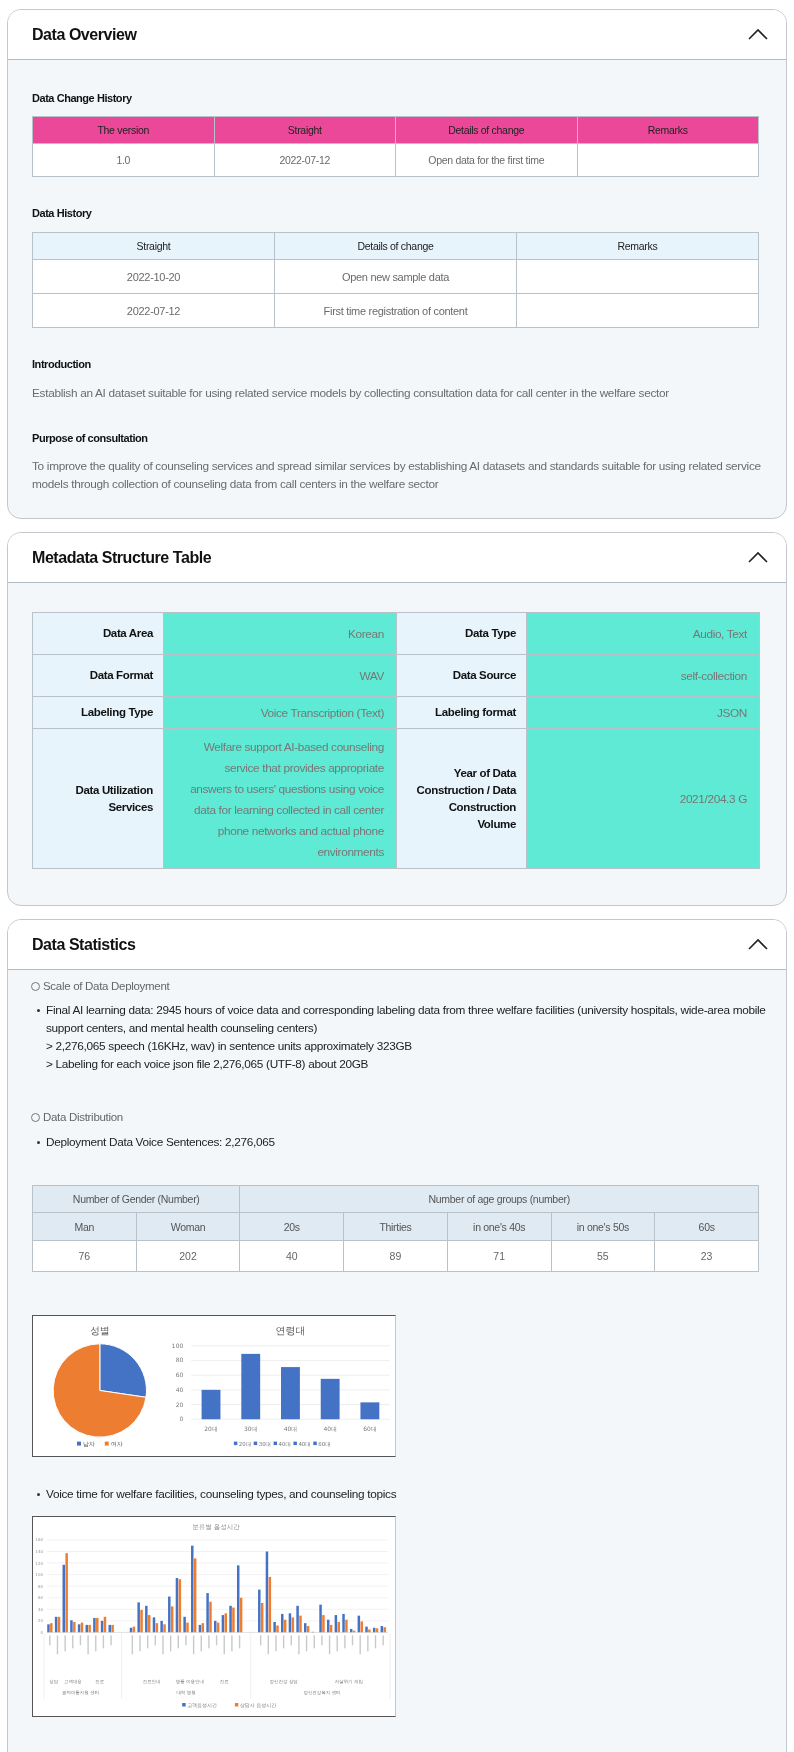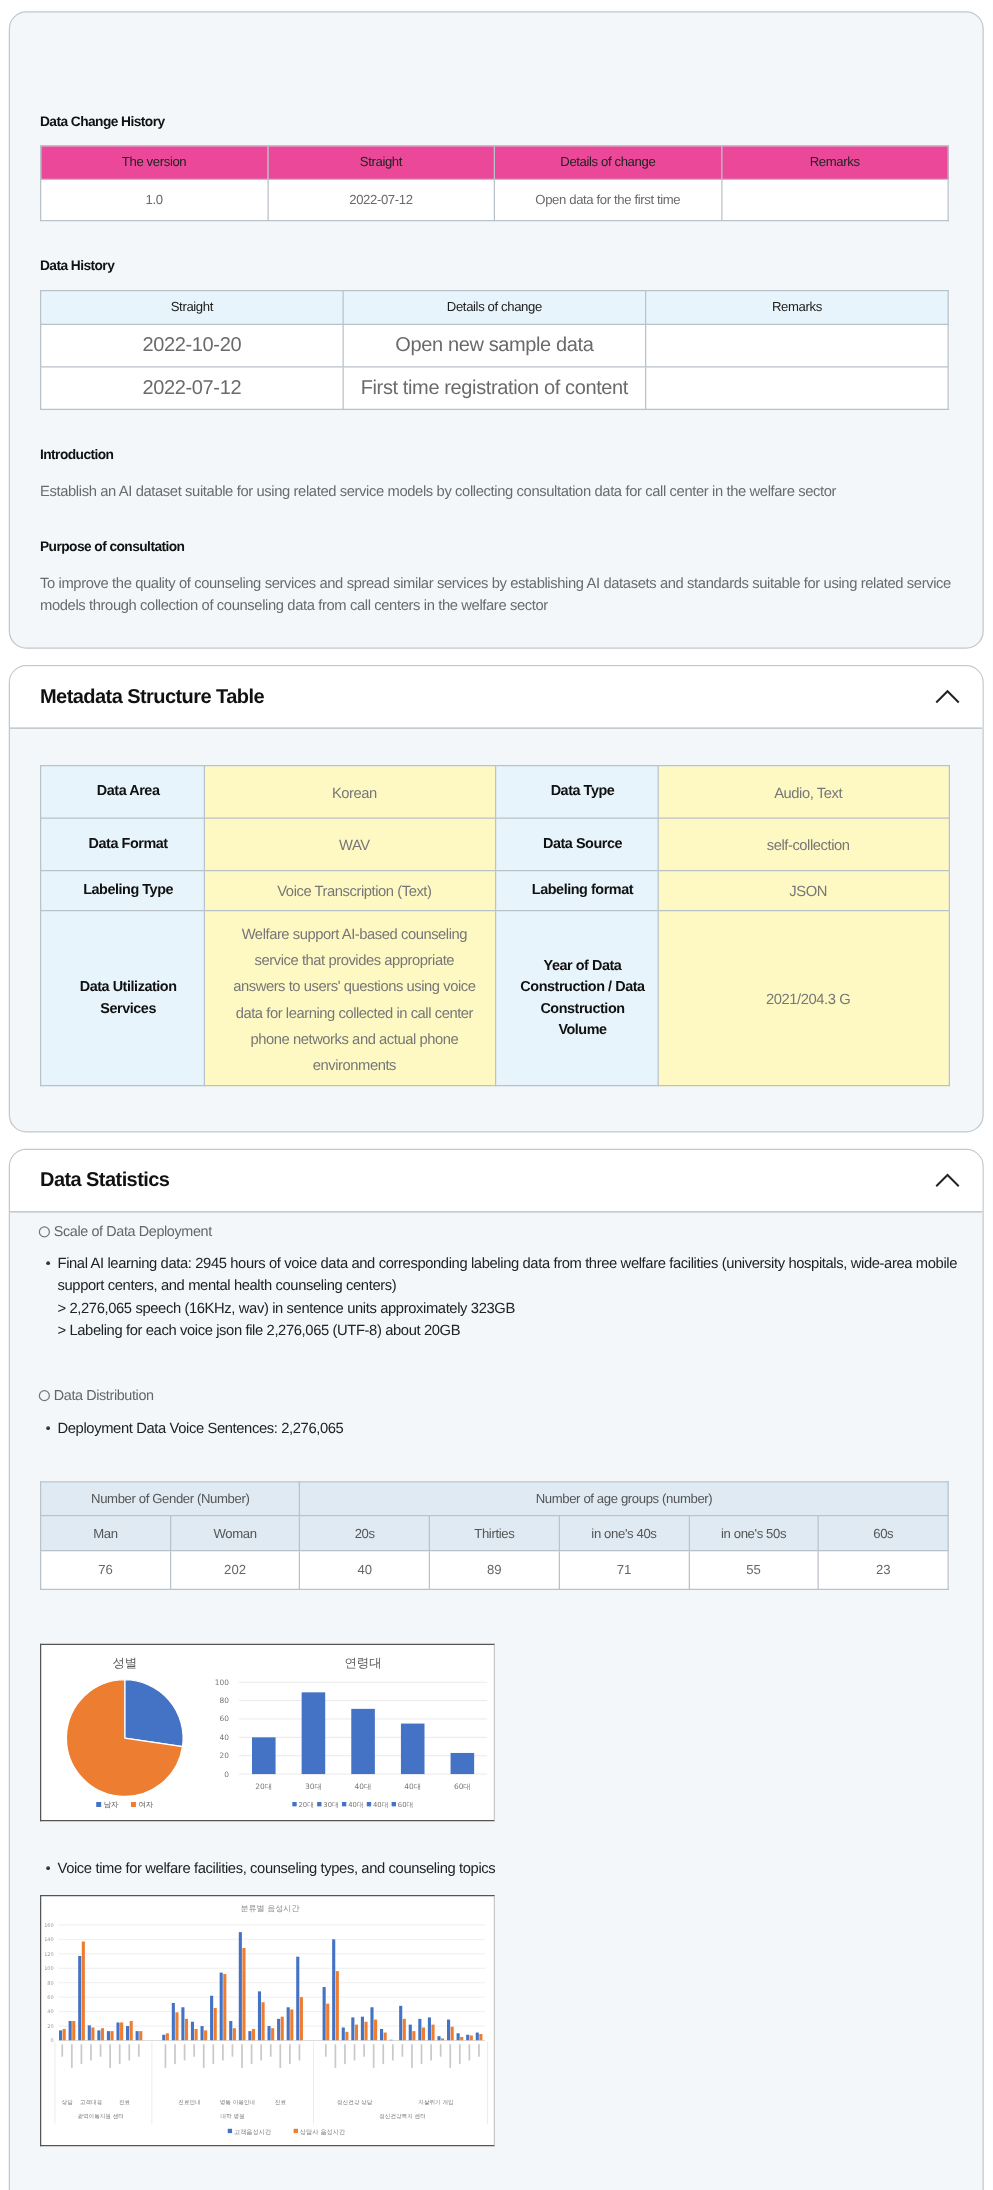--- a/index.html
+++ b/index.html
@@ -9,41 +9,47 @@
 .card-header{position:absolute;left:0;top:0;right:0;height:50px;background:#fff;border-bottom:1px solid #b4bbc2;cursor:pointer}
 .card-title{position:absolute;left:24px;top:15px;font-size:16px;line-height:19px;font-weight:bold;color:#111;letter-spacing:-0.45px}
 .chevron{position:absolute;right:18px;top:18px;width:20px;height:12px;cursor:pointer}
 .sub-h{position:absolute;left:24px;font-size:11px;line-height:18px;color:#111;letter-spacing:-0.45px;white-space:nowrap}
 .para{position:absolute;left:24px;width:735px;font-size:11.8px;color:#6b6b6b;letter-spacing:-0.3px}
 table{border-collapse:collapse;table-layout:fixed;position:absolute;left:24px;width:727px}
 td,th{border:1px solid #b9c1c9;text-align:center;font-weight:normal;vertical-align:middle}
 .t1 th{background:#ec4899;height:27px;font-size:10.5px;color:#222;letter-spacing:-0.3px}
 .t1 td{background:#fff;height:33px;font-size:10.5px;color:#6a6a6a;letter-spacing:-0.3px}
 .t2 th{background:#e7f4fb;height:27px;font-size:10.5px;color:#222;letter-spacing:-0.3px}
-.t2 td{background:#fff;height:34px;font-size:16px;color:#6a6a6a;letter-spacing:-0.3px}
-.meta td{text-align:center;font-size:11.8px;letter-spacing:-0.35px}
+.t2 td{background:#fff;height:34px;font-size:11px;color:#6a6a6a;letter-spacing:-0.3px}
+.meta td{text-align:right;font-size:11.8px;letter-spacing:-0.35px}
 .meta td.lbl{background:#e7f4fb;color:#111;font-weight:bold;padding:0 10px 0 19px;line-height:17px;font-size:11.5px}
-.meta td.val{background:#fef9c3;color:#777;padding:0 12px 0 19px}
+.meta td.val{background:#5eead4;color:#777;padding:0 12px 0 19px}
 .meta td.val.long{line-height:21px;padding-top:2px}
 .stats th{background:#dfeaf3;color:#555;font-size:10.5px;letter-spacing:-0.3px}
 .stats td{background:#fff;color:#666;font-size:10.5px;height:31px}
 .stats tr.h1 th{height:27px}
 .stats tr.h2 th{height:28px}
 .sec-label{position:absolute;left:24px;font-size:11.5px;line-height:16px;color:#666;letter-spacing:-0.3px;white-space:nowrap}
 .ring{display:inline-block;width:9px;height:9px;border:1px solid #777;border-radius:50%;margin-right:3px;vertical-align:-1px}
 .blist{position:absolute;left:24px;width:735px;font-size:11.8px;line-height:18px;color:#222;letter-spacing:-0.3px}
 .bitem{position:relative;padding-left:14px}
 .bitem::before{content:"";position:absolute;left:5px;top:8px;width:3px;height:3px;border-radius:50%;background:#333}
 .chart-frame{position:absolute;left:24px;width:364px;background:#fff;border:1px solid #555;border-right-color:#c8c8c8}
 .chart-frame svg{display:block}
 </style>
 </head>
 <body>
 
 <section class="card" style="top:9px;height:510px;">
+  <div class="card-header">
+    <h2 class="card-title">Data Overview</h2>
+    <svg class="chevron" viewBox="0 0 20 12">
+        <polyline points="1,11 10,2 19,11" fill="none" stroke="#222" stroke-width="1.6"></polyline>
+      </svg>
+  </div>
 
   <h3 class="sub-h" style="top:79px">Data Change History</h3>
   <table class="t1" style="top:106px">
     <tbody>
         <tr>
       <th>The version</th>
       <th>Straight</th>
       <th>Details of change</th>
       <th>Remarks</th>
     </tr>

